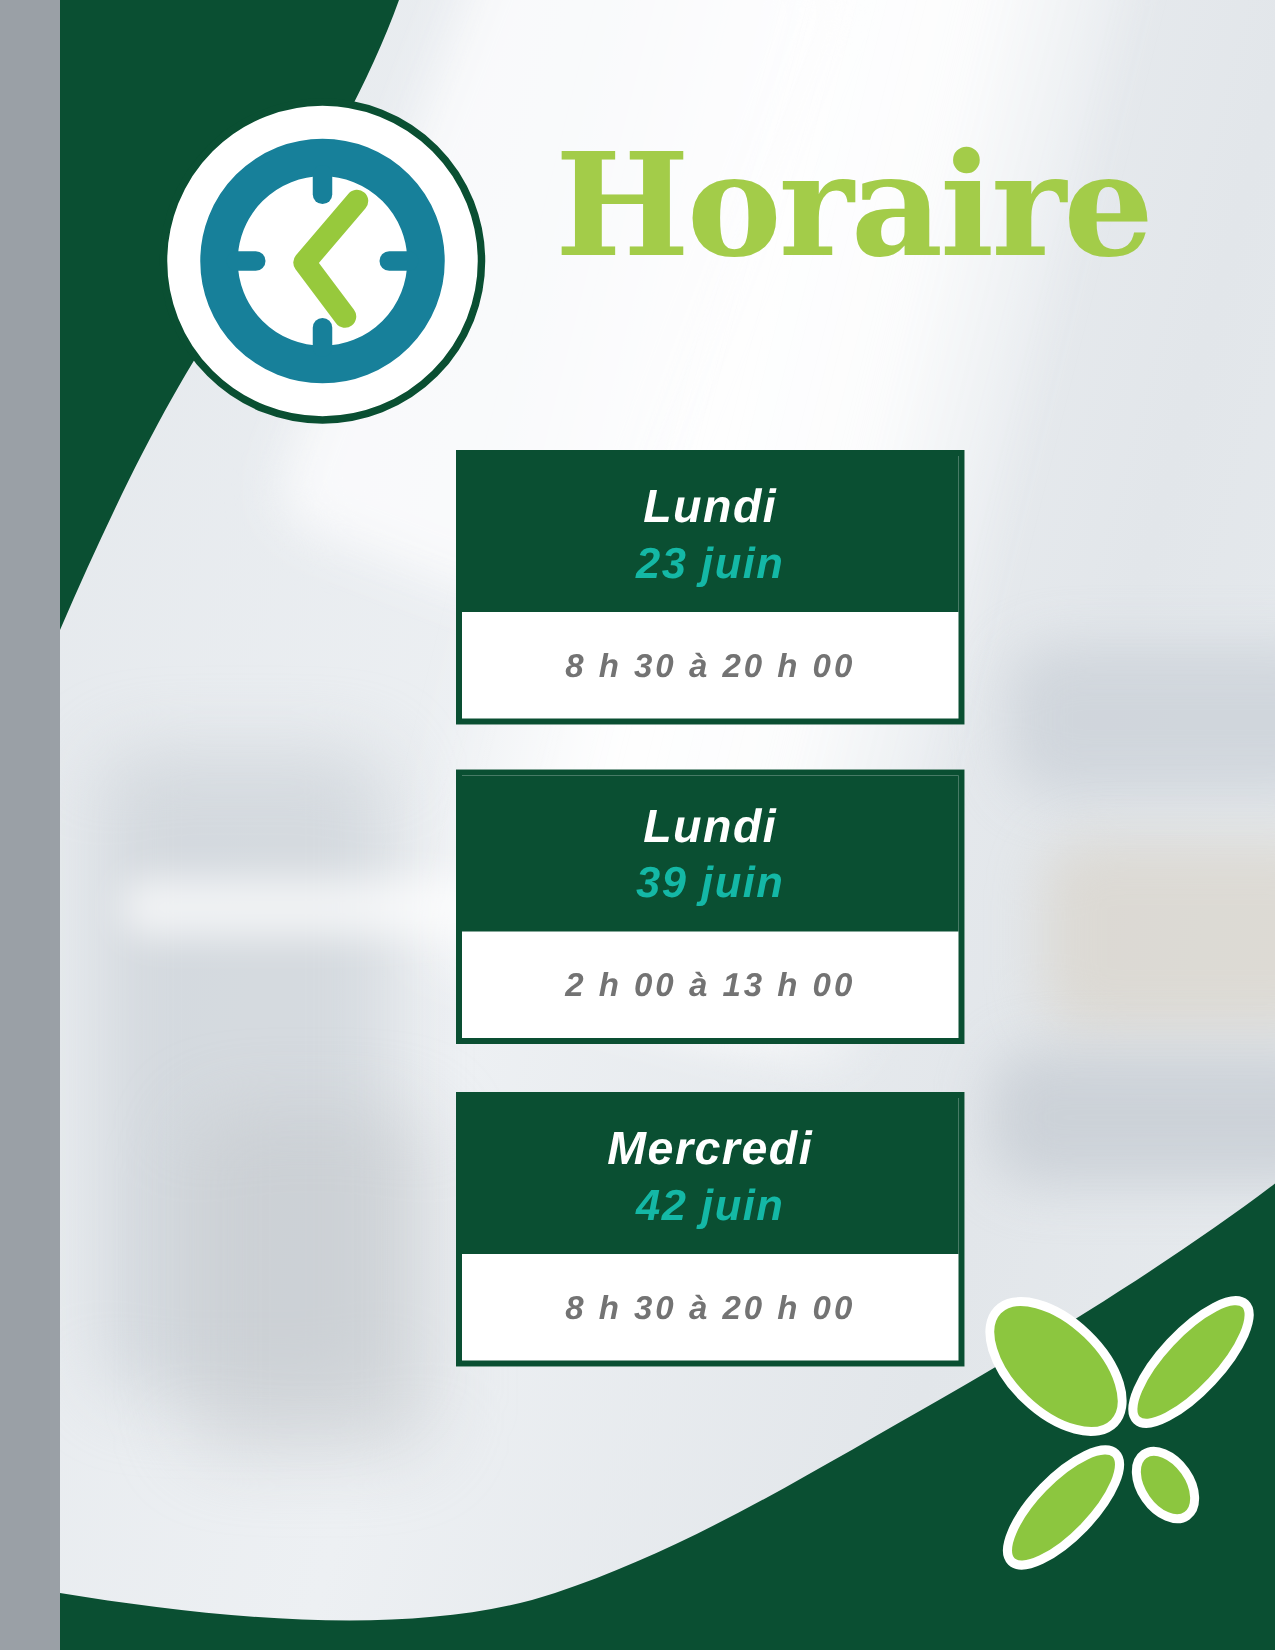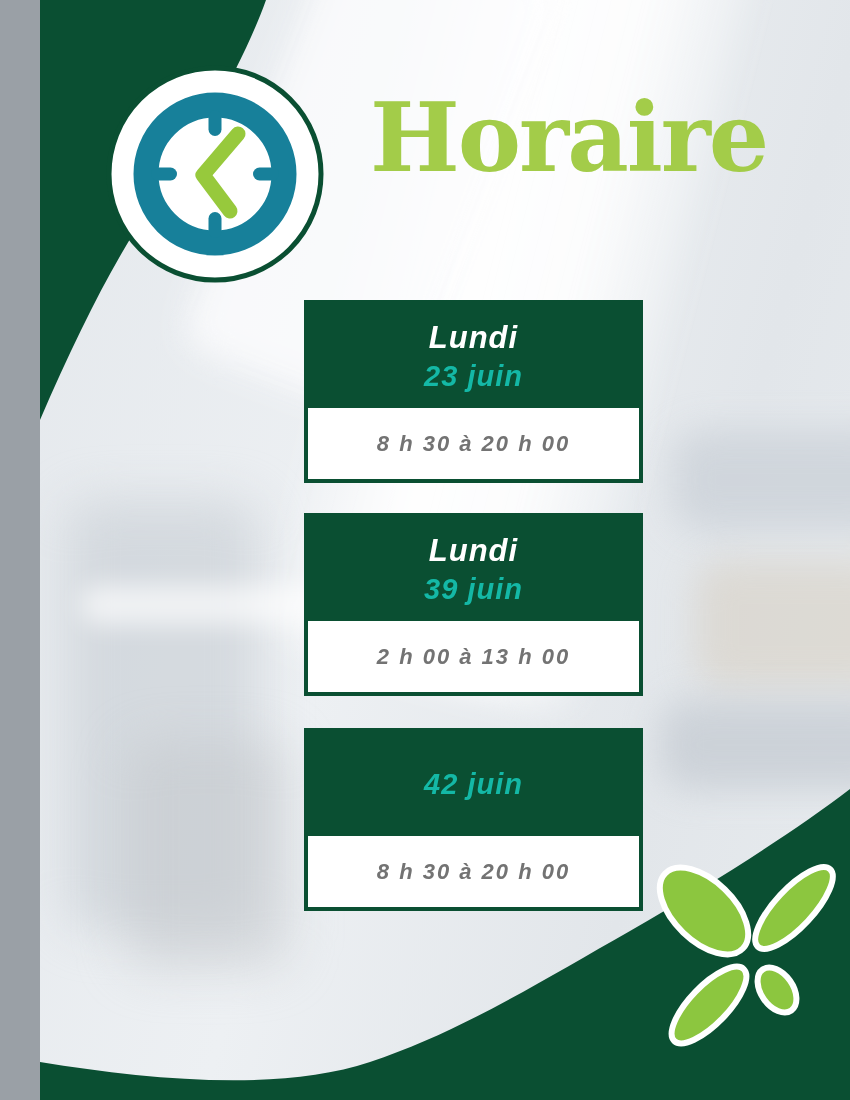--- a/index.html
+++ b/index.html
@@ -123,20 +123,21 @@
       <div class="day">Lundi</div>
       <div class="date">39 juin</div>
     </div>
     <div class="card-body">
       <div class="hours">2 h 00 à 13 h 00</div>
     </div>
   </div>
 
   <div class="card card-3">
     <div class="card-header">
+      <div class="day">Mercredi</div>
       <div class="date">42 juin</div>
     </div>
     <div class="card-body">
       <div class="hours">8 h 30 à 20 h 00</div>
     </div>
   </div>
 
 </div>
 
 </body></html>

